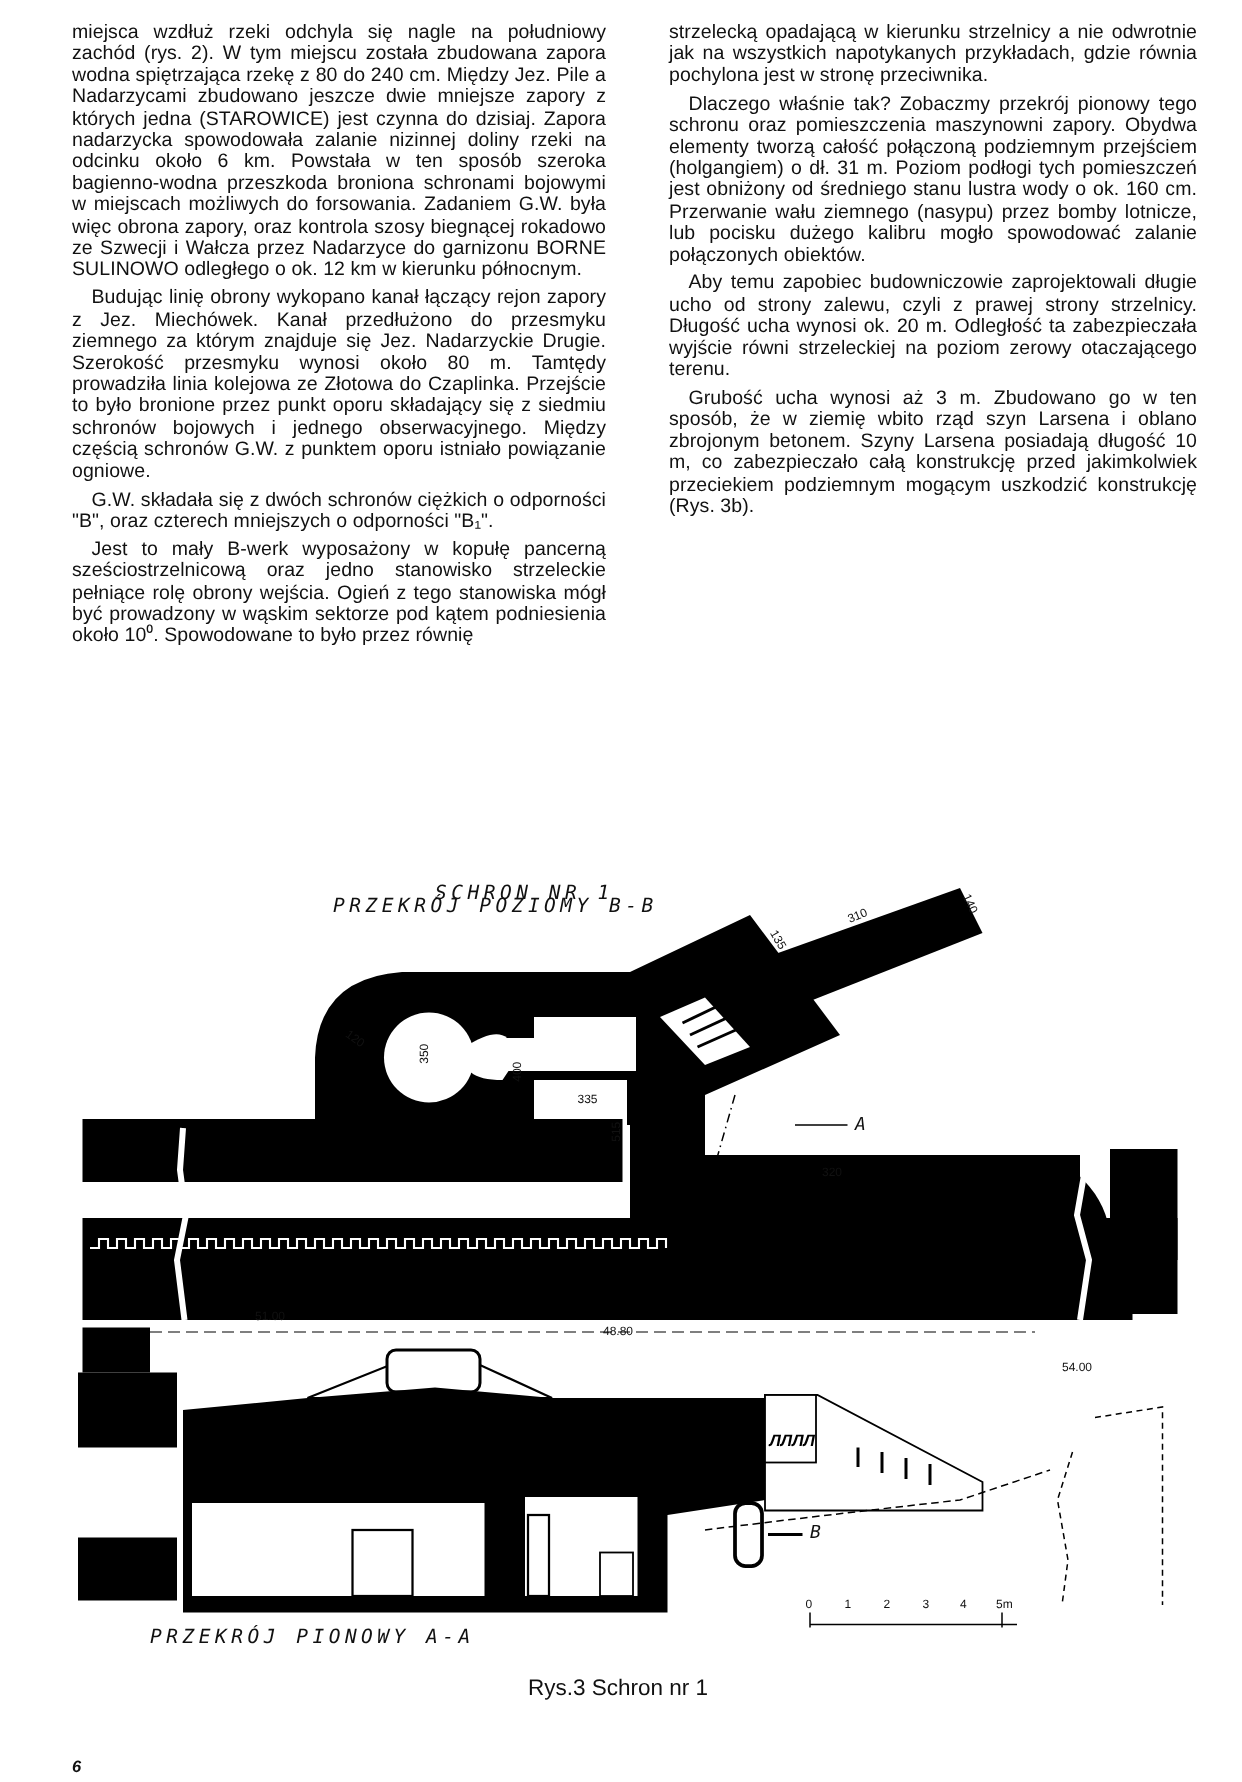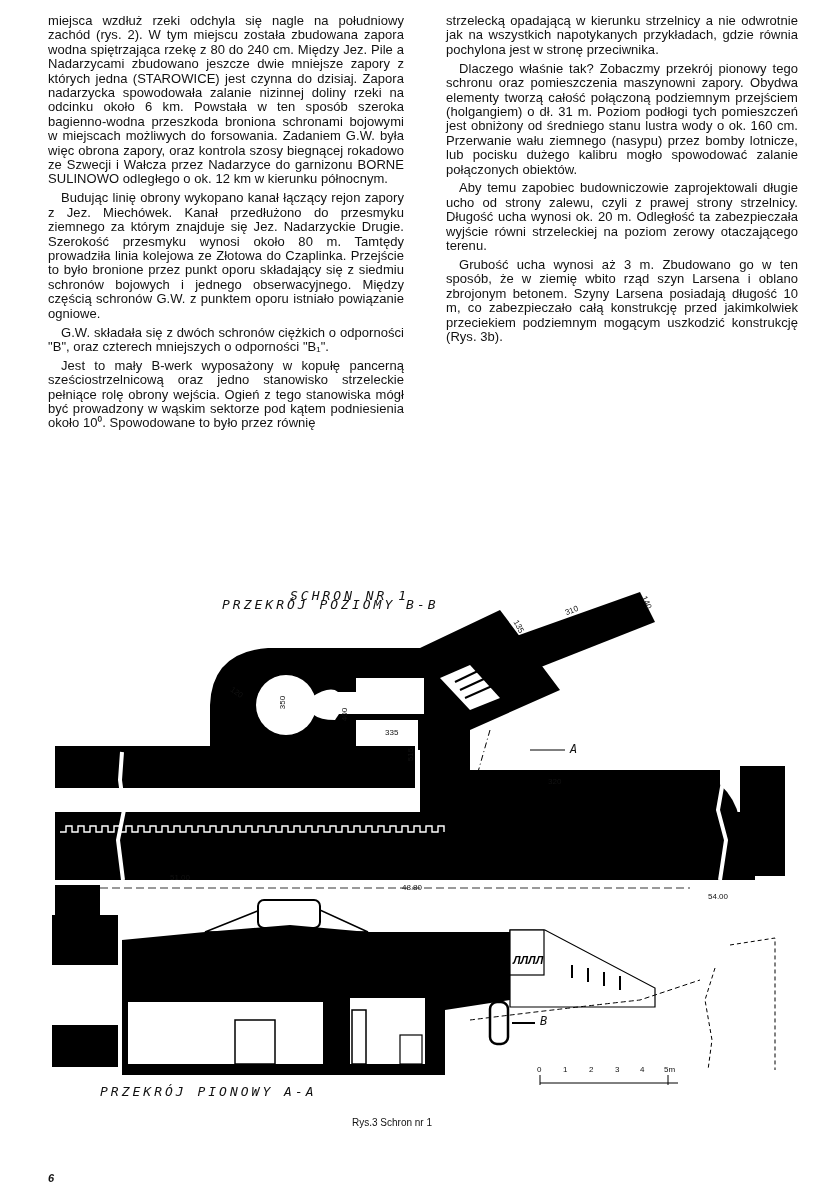--- a/index.html
+++ b/index.html
@@ -6,21 +6,21 @@
   body { width: 828px; height: 1188px; position: relative; overflow: hidden; color: #111; }
   .col { position: absolute; top: 14px; font-family: "Liberation Sans", sans-serif; font-size: 13px; line-height: 14.4px; text-align: justify; letter-spacing: 0.05px; }
   .col-left { left: 48px; width: 356px; }
   .col-right { left: 446px; width: 352px; }
   .col p { margin: 0 0 4.5px 0; text-indent: 0; }
   .col p.indent { text-indent: 13px; }
   .fig { position: absolute; left: 0; top: 570px; width: 828px; height: 520px; }
   .fig svg { position: absolute; left: 0; top: 0; }
   .lbl { position: absolute; font-family: "DejaVu Sans Mono", monospace; font-style: italic; letter-spacing: 3px; font-size: 13px; color: #111; white-space: nowrap; }
   .dim { position: absolute; font-family: "Liberation Sans", sans-serif; font-size: 8px; color: #111; white-space: nowrap; }
-  .caption { position: absolute; left: 352px; top: 1117px; font-family: "Liberation Sans", sans-serif; font-size: 10px; color: #111; }
+  .caption { position: absolute; left: 352px; top: 1117px; font-family: "Liberation Sans", sans-serif; font-size: 15px; color: #111; }
   .pageno { position: absolute; left: 48px; top: 1172px; font-family: "Liberation Sans", sans-serif; font-weight: bold; font-style: italic; font-size: 11px; color: #111; }
 </style>
 </head>
 <body>
 
 <div class="col col-left">
   <p>miejsca wzdłuż rzeki odchyla się nagle na południowy zachód (rys. 2). W tym miejscu została zbudowana zapora wodna spiętrzająca rzekę z 80 do 240 cm. Między Jez. Pile a Nadarzycami zbudowano jeszcze dwie mniejsze zapory z których jedna (STAROWICE) jest czynna do dzisiaj. Zapora nadarzycka spowodowała zalanie nizinnej doliny rzeki na odcinku około 6 km. Powstała w ten sposób szeroka bagienno-wodna przeszkoda broniona schronami bojowymi w miejscach możliwych do forsowania. Zadaniem G.W. była więc obrona zapory, oraz kontrola szosy biegnącej rokadowo ze Szwecji i Wałcza przez Nadarzyce do garnizonu BORNE SULINOWO odległego o ok. 12 km w kierunku północnym.</p>
   <p class="indent">Budując linię obrony wykopano kanał łączący rejon zapory z Jez. Miechówek. Kanał przedłużono do przesmyku ziemnego za którym znajduje się Jez. Nadarzyckie Drugie. Szerokość przesmyku wynosi około 80 m. Tamtędy prowadziła linia kolejowa ze Złotowa do Czaplinka. Przejście to było bronione przez punkt oporu składający się z siedmiu schronów bojowych i jednego obserwacyjnego. Między częścią schronów G.W. z punktem oporu istniało powiązanie ogniowe.</p>
   <p class="indent">G.W. składała się z dwóch schronów ciężkich o odporności "B", oraz czterech mniejszych o odporności "B₁".</p>
   <p class="indent">Jest to mały B-werk wyposażony w kopułę pancerną sześciostrzelnicową oraz jedno stanowisko strzeleckie pełniące rolę obrony wejścia. Ogień z tego stanowiska mógł być prowadzony w wąskim sektorze pod kątem podniesienia około 10⁰. Spowodowane to było przez równię</p>
@@ -120,21 +120,21 @@
   <div class="dim" style="left:276px; top:128px; transform:rotate(-90deg);">350</div>
   <div class="dim" style="left:512px; top:52px; transform:rotate(60deg);">135</div>
   <div class="dim" style="left:565px; top:36px; transform:rotate(-22deg);">310</div>
   <div class="dim" style="left:640px; top:28px; transform:rotate(65deg);">140</div>
   <div class="dim" style="left:338px; top:140px; transform:rotate(-90deg);">400</div>
   <div class="dim" style="left:404px; top:180px; transform:rotate(-90deg);">515</div>
   <div class="dim" style="left:548px; top:207px;">320</div>
   <div class="dim" style="left:385px; top:158px;">335</div>
   <div class="dim" style="left:126px; top:303px;padding-left:44px;">51.00</div>
   <div class="dim" style="left:358px; top:313px;margin-left:44px;">48.80</div>
-  <div class="dim" style="left:708px; top:322px;">54.00</div>
+  <div class="dim" style="left:708px; top:337px;">54.00</div>
   <div class="lbl" style="left:570px; top:172px; font-size:12px; letter-spacing:0;">A</div>
   <div class="lbl" style="left:540px; top:444px; font-size:12px; letter-spacing:0;">B</div>
   <div class="dim" style="left:537px; top:495px;">0</div>
   <div class="dim" style="left:563px; top:495px;">1</div>
   <div class="dim" style="left:589px; top:495px;">2</div>
   <div class="dim" style="left:615px; top:495px;">3</div>
   <div class="dim" style="left:640px; top:495px;">4</div>
   <div class="dim" style="left:664px; top:495px;">5m</div>
   <div class="lbl" style="left:100px; top:514px;">PRZEKRÓJ PIONOWY A-A</div>
 </div>

